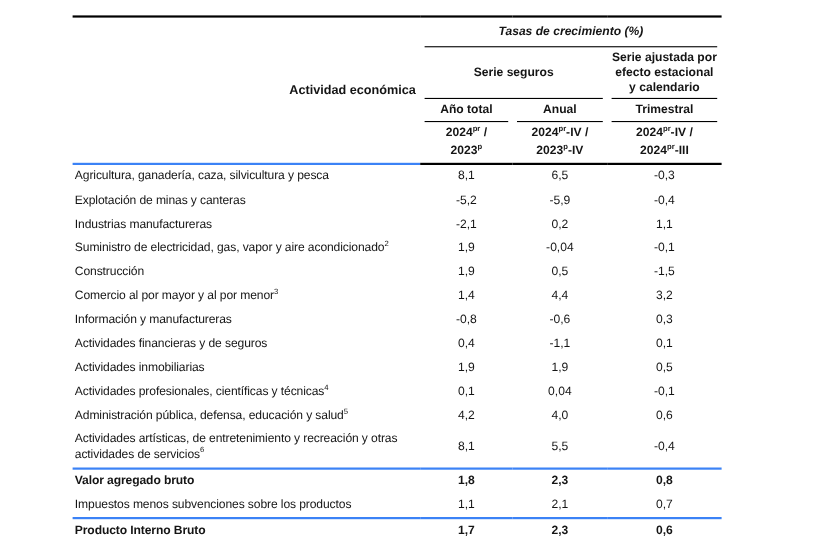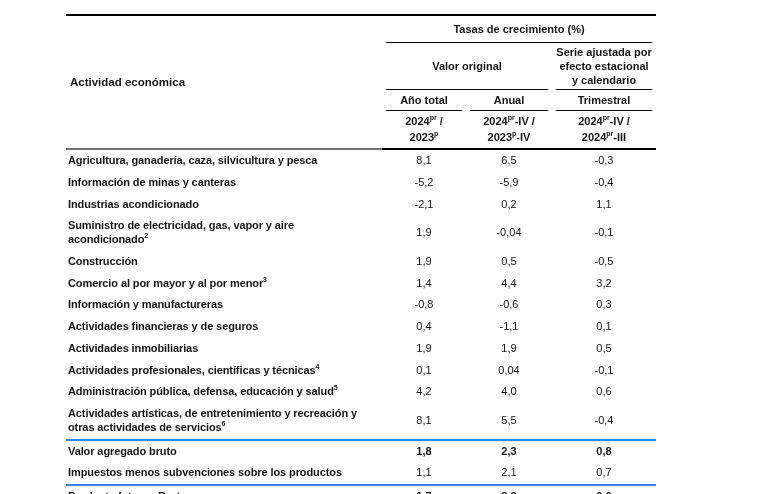--- a/index.html
+++ b/index.html
@@ -28,48 +28,48 @@
 
   th, td { font-size: 11px; color: #151515; }
 
   thead th {
     font-weight: bold;
     vertical-align: bottom;
     padding: 0 4px;
   }
   th.activity-header {
     vertical-align: middle;
-    text-align: left;
-    border-bottom: 2px solid #737373;
+    text-align: right;
+    border-bottom: 2px solid #3b82f6;
     font-size: 11.5px;
   }
   .hdr-cell {
     display: flex;
     align-items: center;
     justify-content: center;
     text-align: center;
     border-bottom: 1.5px solid #000;
     line-height: 1.3;
   }
-  tr.h1 .hdr-cell { min-height: 27px; }
+  tr.h1 .hdr-cell { min-height: 27px; font-style: italic; }
   tr.h2 .hdr-cell { min-height: 47px; }
   tr.h3 .hdr-cell { min-height: 21px; }
   tr.h4 th { border-bottom: 2px solid #000; }
   .period-cell {
     display: flex;
     flex-direction: column;
     align-items: center;
     justify-content: center;
     min-height: 37px;
     line-height: 1.45;
   }
   sup { font-size: 7px; line-height: 0; vertical-align: super; font-weight: inherit; }
 
   tbody td { padding: 4px 2px; line-height: 1.25; vertical-align: middle; }
-  td.activity { text-align: left; letter-spacing: -0.1px; padding-left: 2px; padding-right: 6px; font-weight: bold; }
+  td.activity { text-align: left; letter-spacing: -0.1px; padding-left: 2px; padding-right: 6px; }
   td.val { text-align: center; }
   tr.total td { border-top: 2px solid #3b82f6; font-weight: bold; }
 </style>
 </head>
 <body>
 
 <div class="page">
   <table class="growth-table">
     <colgroup>
       <col class="c-activity">
@@ -79,21 +79,21 @@
     </colgroup>
     <thead>
       <tr class="h1">
         <th class="activity-header" rowspan="4">Actividad económica</th>
         <th colspan="3">
           <div class="hdr-cell">Tasas de crecimiento (%)</div>
         </th>
       </tr>
       <tr class="h2">
         <th colspan="2">
-          <div class="hdr-cell">Valor original</div>
+          <div class="hdr-cell">Serie seguros</div>
         </th>
         <th>
           <div class="hdr-cell">Serie ajustada por efecto estacional y calendario</div>
         </th>
       </tr>
       <tr class="h3">
         <th>
           <div class="hdr-cell">Año total</div>
         </th>
         <th>
@@ -125,42 +125,42 @@
       </tr>
     </thead>
     <tbody id="table-body">
         <tr>
       <td class="activity"><span class="activity-name">Agricultura, ganadería, caza, silvicultura y pesca</span><sup class="activity-sup"></sup></td>
       <td class="val">8,1</td>
       <td class="val">6,5</td>
       <td class="val">-0,3</td>
     </tr>
         <tr>
-      <td class="activity"><span class="activity-name">Información de minas y canteras</span><sup class="activity-sup"></sup></td>
+      <td class="activity"><span class="activity-name">Explotación de minas y canteras</span><sup class="activity-sup"></sup></td>
       <td class="val">-5,2</td>
       <td class="val">-5,9</td>
       <td class="val">-0,4</td>
     </tr>
         <tr>
-      <td class="activity"><span class="activity-name">Industrias acondicionado</span><sup class="activity-sup"></sup></td>
+      <td class="activity"><span class="activity-name">Industrias manufactureras</span><sup class="activity-sup"></sup></td>
       <td class="val">-2,1</td>
       <td class="val">0,2</td>
       <td class="val">1,1</td>
     </tr>
         <tr>
       <td class="activity"><span class="activity-name">Suministro de electricidad, gas, vapor y aire acondicionado</span><sup class="activity-sup">2</sup></td>
       <td class="val">1,9</td>
       <td class="val">-0,04</td>
       <td class="val">-0,1</td>
     </tr>
         <tr>
       <td class="activity"><span class="activity-name">Construcción</span><sup class="activity-sup"></sup></td>
       <td class="val">1,9</td>
       <td class="val">0,5</td>
-      <td class="val">-0,5</td>
+      <td class="val">-1,5</td>
     </tr>
         <tr>
       <td class="activity"><span class="activity-name">Comercio al por mayor y al por menor</span><sup class="activity-sup">3</sup></td>
       <td class="val">1,4</td>
       <td class="val">4,4</td>
       <td class="val">3,2</td>
     </tr>
         <tr>
       <td class="activity"><span class="activity-name">Información y manufactureras</span><sup class="activity-sup"></sup></td>
       <td class="val">-0,8</td>

